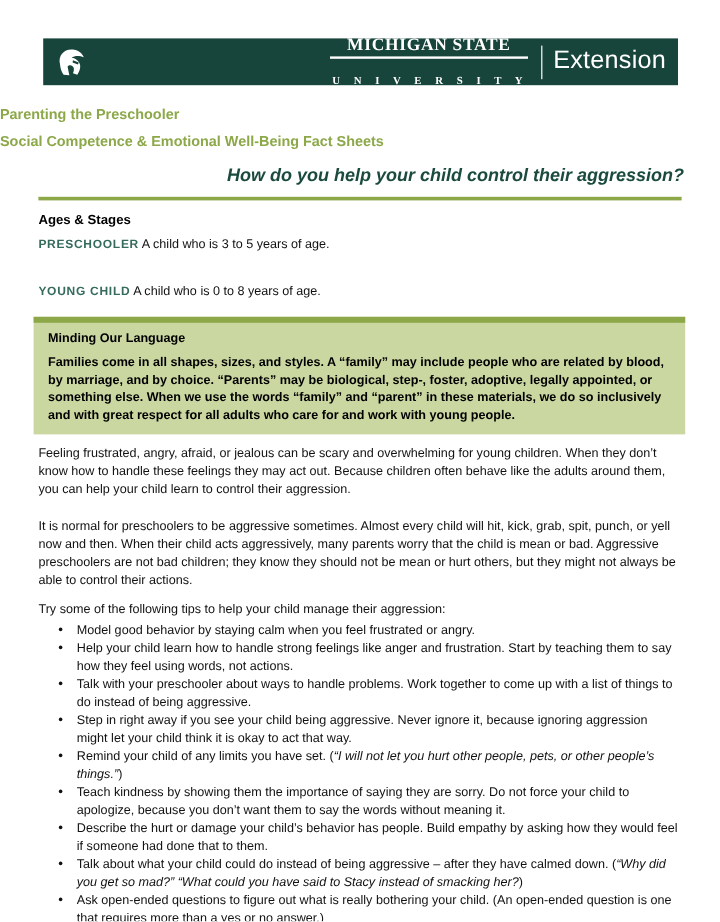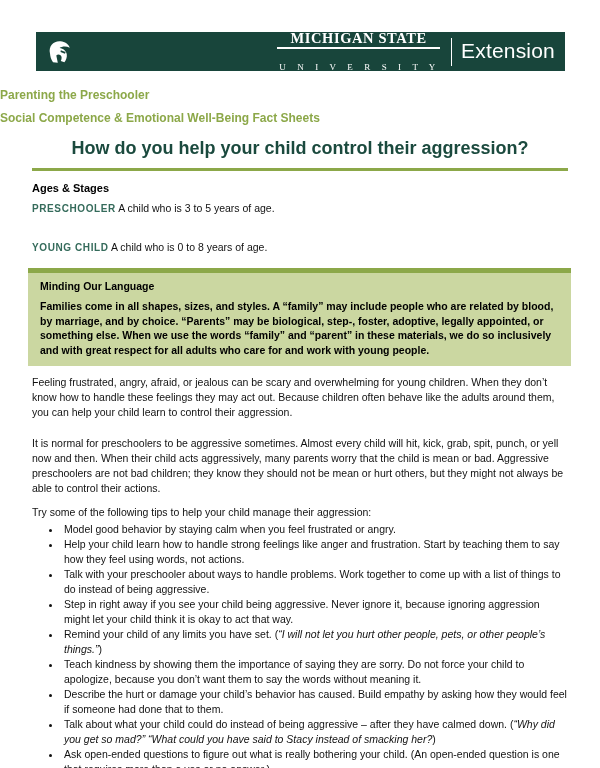--- a/index.html
+++ b/index.html
@@ -29,38 +29,38 @@
     padding:0 10px 0 8px;
   }
   .helmet{width:30px;height:30px;display:block;}
   .bannerRight{margin-left:auto;display:flex;align-items:center;}
   .wordmark{color:#fff;text-align:center;font-family:"Liberation Serif", serif;}
   .wm1{
     font-size:14.5px;font-weight:bold;letter-spacing:0.6px;
     border-bottom:2px solid #fff;padding-bottom:1px;line-height:1;
   }
   .wm2{
-    font-size:9px;font-weight:normal;letter-spacing:4.6px;
+    font-size:9px;font-weight:bold;letter-spacing:4.6px;
     margin-top:14px;line-height:1;padding-left:2px;
   }
   .vdiv{width:1px;height:28px;background:#fff;margin:0 9px 0 11px;}
   .extension{color:#fff;font-size:21px;letter-spacing:0.2px;line-height:1;padding-bottom:2px;}
 
   
   .seriesTitle{
     margin-top:17px;text-align:left;
     color:var(--accent-green);font-size:12px;font-weight:bold;
   }
   .seriesSubtitle{
     margin-top:9px;text-align:left;
     color:var(--accent-green);font-size:12px;font-weight:bold;
   }
   .pageTitle{
-    margin:13px 30px 0;text-align:center;
-    color:var(--title-green);font-size:18px;font-weight:bold;
+    margin:13px 30px 0;text-align:right;
+    color:var(--title-green);font-size:15px;font-weight:bold;font-style:italic;
   }
   .rule{
     margin:9px 32px 0;height:3px;background:var(--accent-green);
   }
 
   
   .agesHeading{
     margin:11px 32px 0;font-size:11px;font-weight:bold;color:#000;
   }
   .entry{margin:7px 32px 0;font-size:10.5px;line-height:14px;}
@@ -139,20 +139,20 @@
     <p class="para p2">Feeling frustrated, angry, afraid, or jealous can be scary and overwhelming for young children. When they don’t know how to handle these feelings they may act out. Because children often behave like the adults around them, you can help your child learn to control their aggression.</p>
     <p class="para">It is normal for preschoolers to be aggressive sometimes. Almost every child will hit, kick, grab, spit, punch, or yell now and then. When their child acts aggressively, many parents worry that the child is mean or bad. Aggressive preschoolers are not bad children; they know they should not be mean or hurt others, but they might not always be able to control their actions.</p>
     <p class="intro">Try some of the following tips to help your child manage their aggression:</p>
     <ul class="tips">
         <li><span>Model good behavior by staying calm when you feel frustrated or angry.</span></li>
         <li><span>Help your child learn how to handle strong feelings like anger and frustration. Start by teaching them to say how they feel using words, not actions.</span></li>
         <li><span>Talk with your preschooler about ways to handle problems. Work together to come up with a list of things to do instead of being aggressive.</span></li>
         <li><span>Step in right away if you see your child being aggressive. Never ignore it, because ignoring aggression might let your child think it is okay to act that way.</span></li>
         <li><span>Remind your child of any limits you have set. (</span><span class="it">“I will not let you hurt other people, pets, or other people’s things.”</span><span>)</span></li>
         <li><span>Teach kindness by showing them the importance of saying they are sorry. Do not force your child to apologize, because you don’t want them to say the words without meaning it.</span></li>
-        <li><span>Describe the hurt or damage your child’s behavior has caused. Build empathy by asking how they would feel if someone had done that to them.</span></li>
+        <li><span>Describe the hurt or damage your child’s behavior has people. Build empathy by asking how they would feel if someone had done that to them.</span></li>
         <li><span>Talk about what your child could do instead of being aggressive – after they have calmed down. (</span><span class="it">“Why did you get so mad?” “What could you have said to Stacy instead of smacking her?</span><span>)</span></li>
         <li><span>Ask open-ended questions to figure out what is really bothering your child. (An open-ended question is one that requires more than a yes or no answer.)</span></li>
         <li><span>Limit the time your child spends watching violent or aggressive television shows or movies and playing violent games.</span></li>
       </ul>
   </div>
 
 </div>
 
 </body></html>

